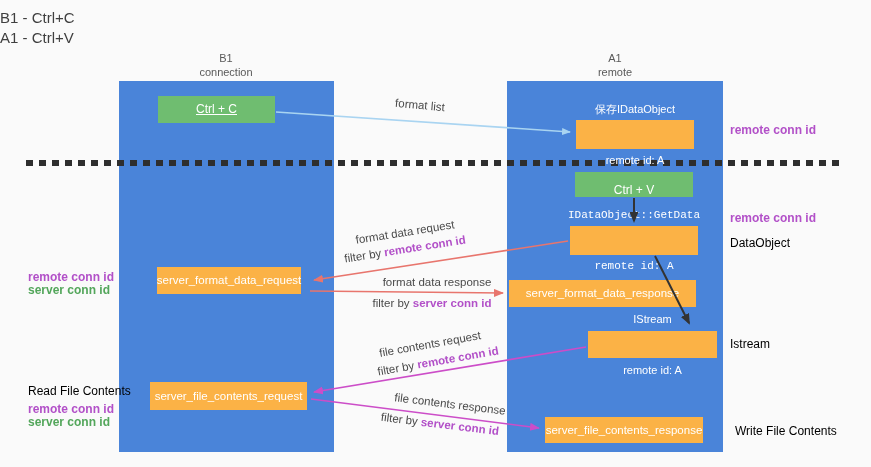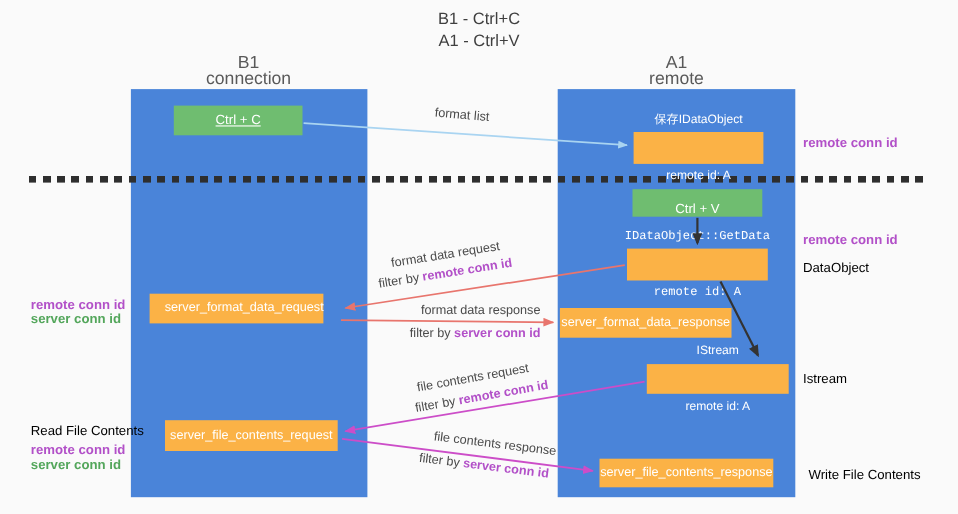--- a/index.html
+++ b/index.html
@@ -1,19 +1,19 @@
 <!DOCTYPE html>
 <html><head>
 <meta charset="utf-8">
 <style>
   html,body{margin:0;padding:0;background:#fafafa;font-family:"Liberation Sans",sans-serif;}
   .canvas{position:relative;width:871px;height:467px;background:#fafafa;overflow:hidden;}
   .abs{position:absolute;}
-  .title{left:0;top:8px;width:871px;text-align:center;font-size:15px;color:#3f3f3f;line-height:20px;}
-  .lane-header{width:140px;text-align:center;font-size:16px;color:#595959;line-height:14px;}
+  .title{left:0;top:8px;width:871px;font-size:15px;color:#3f3f3f;line-height:20px;}
+  .lane-header{width:140px;text-align:center;font-size:11px;color:#595959;line-height:14px;}
   .lane{background:#4a84d9;}
   .dashline{left:26px;top:160px;width:818px;height:6px;
     background:repeating-linear-gradient(90deg,#2e2e2e 0 7px,rgba(0,0,0,0) 7px 13px);}
   .node{display:flex;flex-direction:column;align-items:center;justify-content:center;
     color:#fff;text-align:center;font-size:11.5px;line-height:13px;}
   .green{background:#6fbd70;}
   .orange{background:#fbb246;gap:38px;}
   .side-label{font-size:12px;color:#000000;white-space:nowrap;}
   .purple{color:#b250c8;font-weight:bold;}
   .greentxt{color:#53a65b;font-weight:bold;}
@@ -55,25 +55,25 @@
 
   <div class="abs node green" style="left:575px;top:172px;width:118px;height:25px;font-size:12px;justify-content:flex-end;">
     <span>Ctrl + V</span>
   </div>
 
   <div class="abs node orange" style="left:570px;top:226px;width:128px;height:29px;font-size:11px;font-family:Liberation Mono, monospace;">
     <span>IDataObject::GetData</span>
     <span>remote id: A</span>
   </div>
 
-  <div class="abs node orange" style="left:136px;top:267px;width:144px;height:27px;padding-left:14px;">
+  <div class="abs node orange" style="left:157px;top:267px;width:144px;height:27px;">
     <span>server_format_data_request</span>
   </div>
 
-  <div class="abs node orange" style="left:509px;top:280px;width:156px;height:27px;">
+  <div class="abs node orange" style="left:509px;top:280px;width:187px;height:27px;">
     <span>server_format_data_response</span>
   </div>
 
   <div class="abs node orange" style="left:588px;top:331px;width:129px;height:27px;font-size:11px;">
     <span>IStream</span>
     <span>remote id: A</span>
   </div>
 
   <div class="abs node orange" style="left:150px;top:382px;width:157px;height:28px;">
     <span>server_file_contents_request</span>

